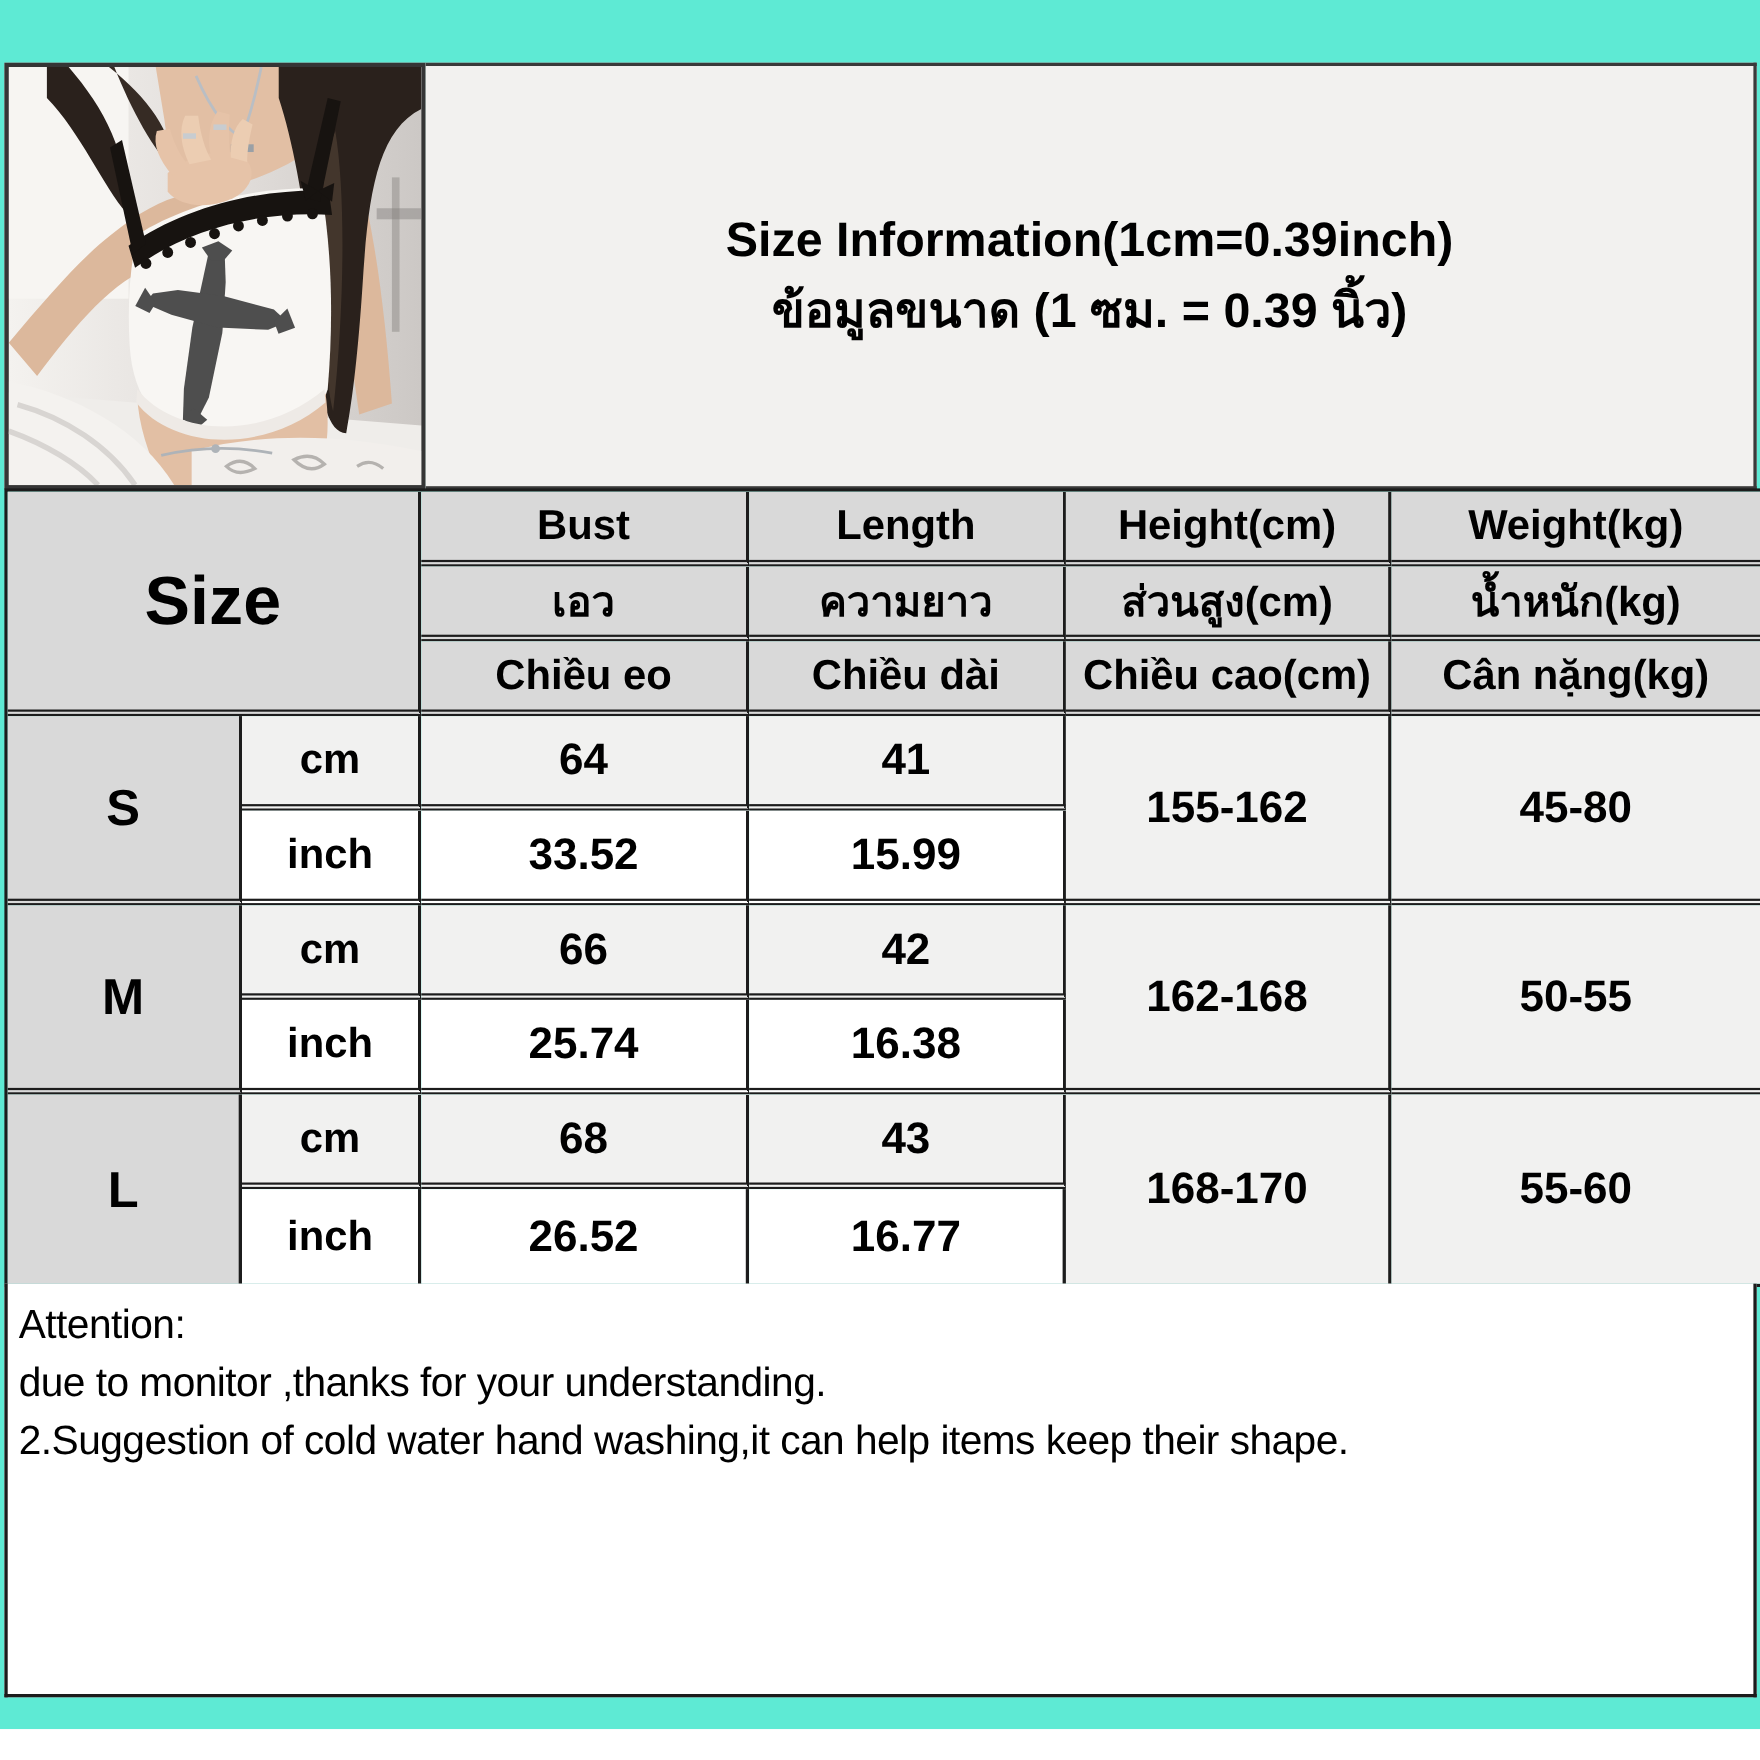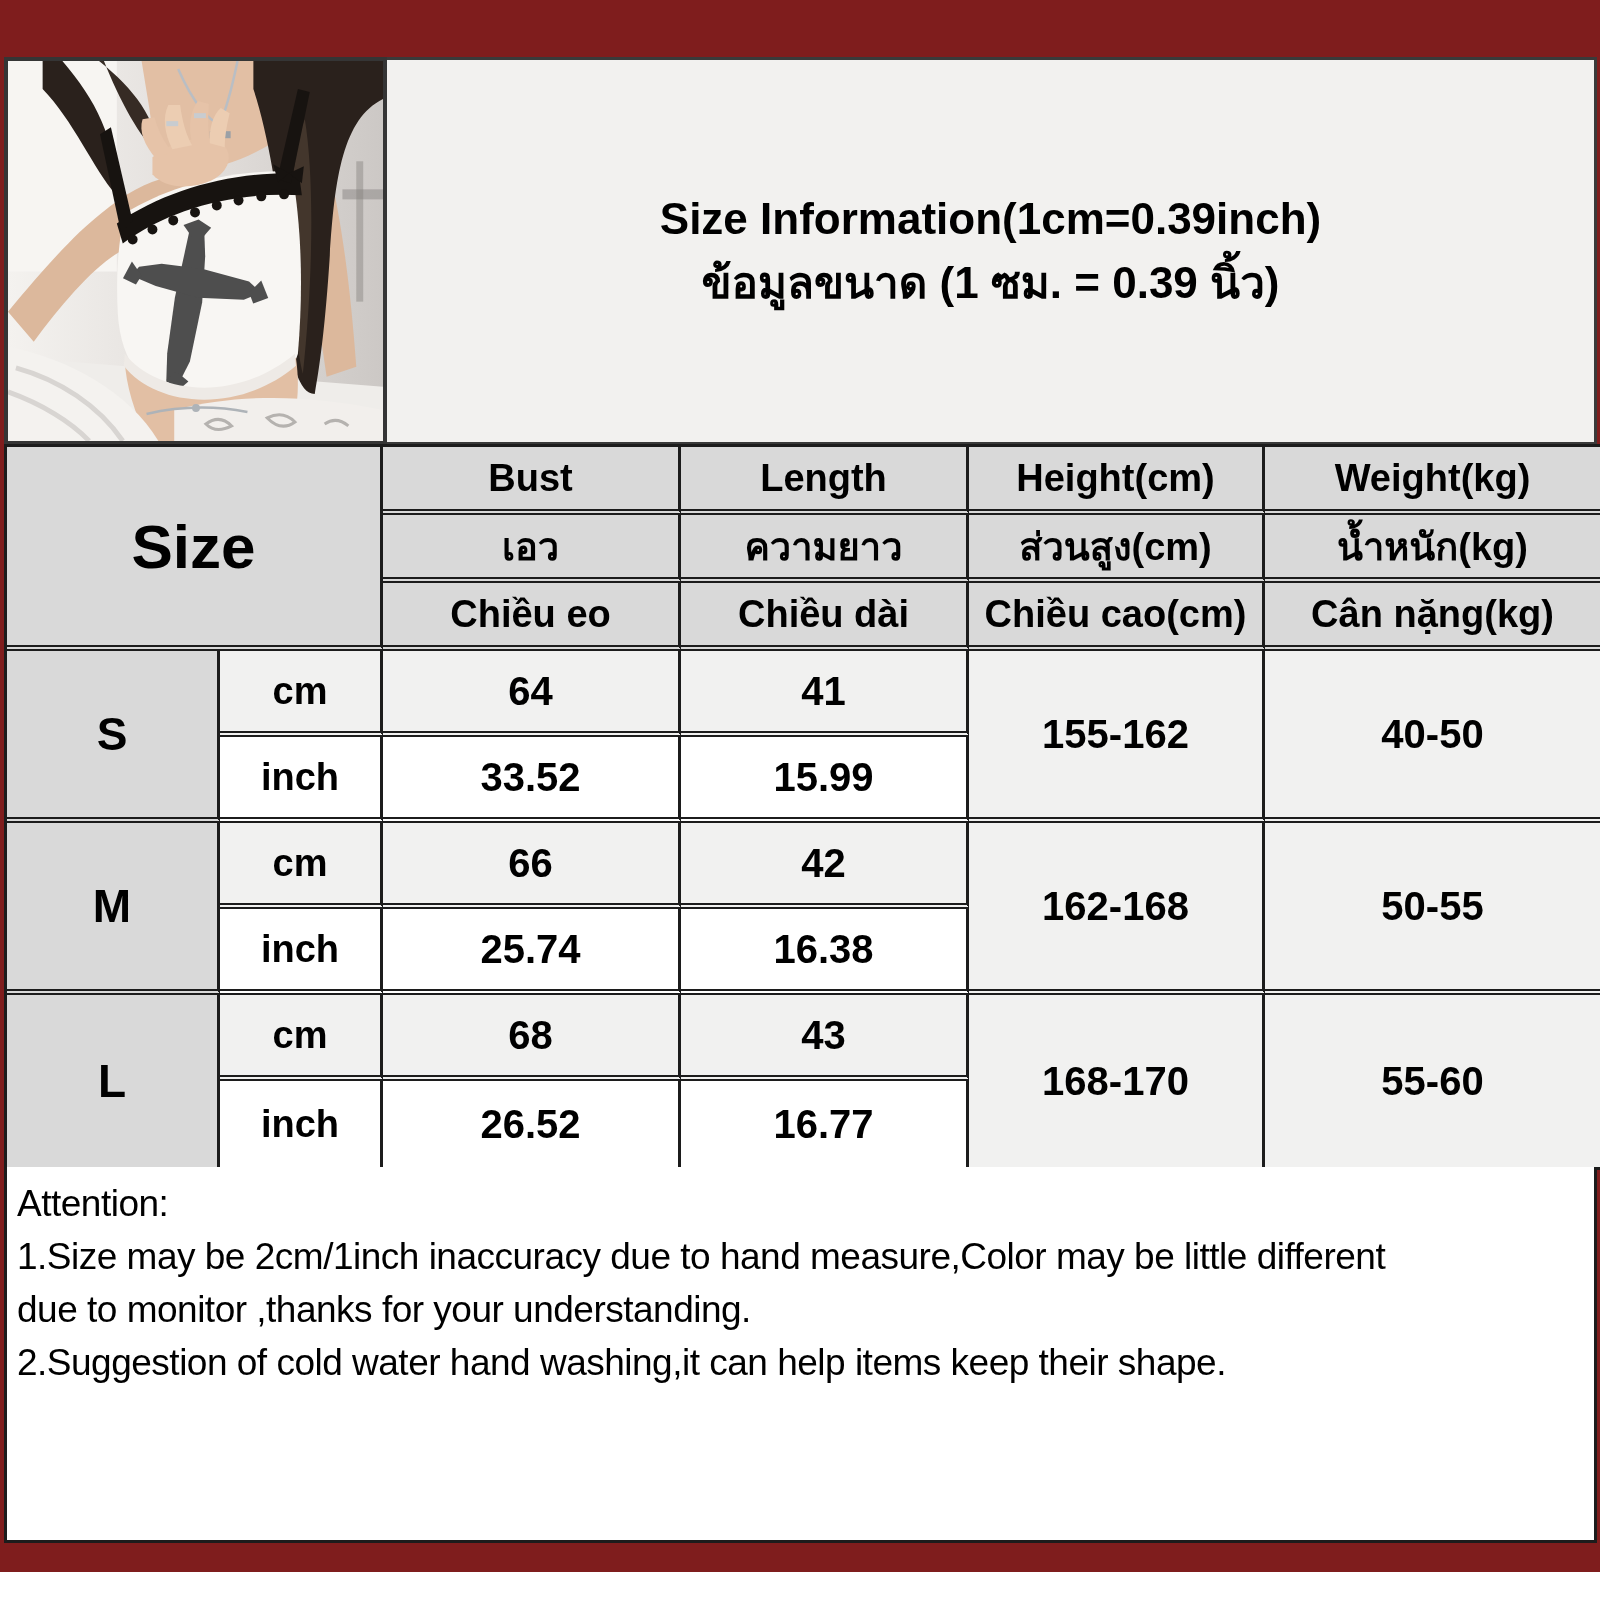--- a/index.html
+++ b/index.html
@@ -1,16 +1,16 @@
 <!DOCTYPE html>
 <html><head>
 <meta charset="utf-8">
 <style>
   html,body{margin:0;padding:0;background:#ffffff;}
-  #page{position:relative;width:1600px;height:1572px;background:#7f1d1d;overflow:hidden;
+  #page{position:relative;width:1600px;height:1572px;background:#5eead4;overflow:hidden;
         font-family:"Liberation Sans","DejaVu Sans",sans-serif;color:#000;}
 
   
   .photo-frame{position:absolute;left:4px;top:57px;width:383px;height:388px;
                box-sizing:border-box;border:4px solid #353535;background:#ddd9d6;}
   .photo-frame svg{display:block;width:100%;height:100%;}
 
   
   .corner-tri{position:absolute;left:391px;top:61px;width:26px;height:23px;}
 
@@ -173,21 +173,21 @@
         <td class="bg-grey cell-head">Chiều cao(cm)</td>
         <td class="bg-grey cell-head brn">Cân nặng(kg)</td>
       </tr>
 
       <tr class="d-row">
         <td rowspan="2" class="bg-grey cell-sml">S</td>
         <td class="bg-light cell-unit">cm</td>
         <td class="bg-light cell-val">64</td>
         <td class="bg-light cell-val">41</td>
         <td rowspan="2" class="bg-light cell-val">155-162</td>
-        <td rowspan="2" class="bg-light cell-val brn">40-50</td>
+        <td rowspan="2" class="bg-light cell-val brn">45-80</td>
       </tr>
       <tr class="d-row">
         <td class="bg-white cell-unit">inch</td>
         <td class="bg-white cell-val">33.52</td>
         <td class="bg-white cell-val">15.99</td>
       </tr>
 
       <tr class="d-row">
         <td rowspan="2" class="bg-grey cell-sml">M</td>
         <td class="bg-light cell-unit">cm</td>
@@ -213,18 +213,17 @@
       <tr class="d-row">
         <td class="bg-white cell-unit bbn">inch</td>
         <td class="bg-white cell-val bbn">26.52</td>
         <td class="bg-white cell-val bbn">16.77</td>
       </tr>
     </tbody>
   </table>
 
   <div class="attention">
     <div class="line">Attention:</div>
-    <div class="line">1.Size may be 2cm/1inch inaccuracy due to hand measure,Color may be little different</div>
     <div class="line">due to monitor ,thanks for your understanding.</div>
     <div class="line">2.Suggestion of cold water hand washing,it can help items keep their shape.</div>
   </div>
 
 </div>
 
 </body></html>

